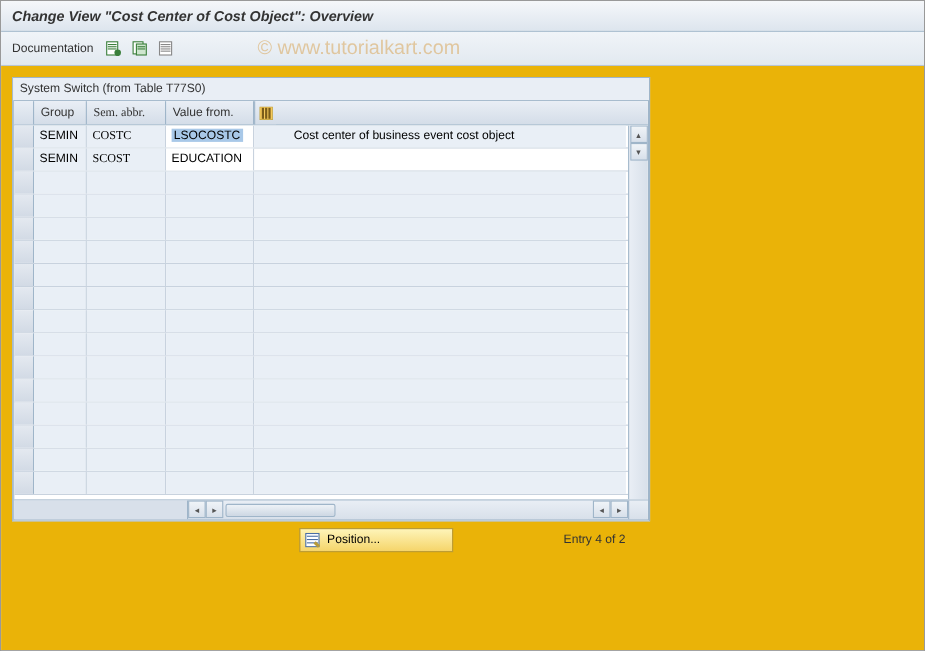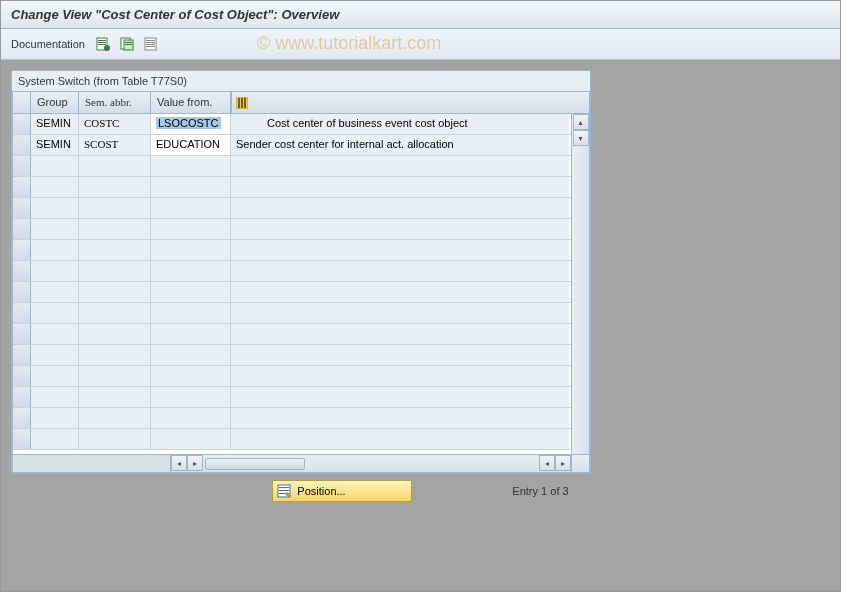--- a/index.html
+++ b/index.html
@@ -41,31 +41,31 @@
     .toolbar-icon {
       width: 16px;
       height: 16px;
       display: inline-flex;
       align-items: center;
       justify-content: center;
       cursor: pointer;
     }
     .watermark {
       position: absolute;
-      left: 256px;
+      left: 233px;
       top: 32px;
       font-size: 18px;
       color: #d9a75b;
       opacity: 0.55;
       pointer-events: none;
       font-family: Arial, sans-serif;
     }
     .content-area {
       padding: 10px;
-      background: #a3a3a3;
+      background: #eab308;
       height: calc(100% - 58px);
       position: relative;
     }
     .table-panel {
       border: 1px solid #9fb5c9;
       background: #e9eef5;
       width: 580px;
     }
     .panel-title {
       padding: 4px 6px;
@@ -279,21 +279,20 @@
               <div class="grid-cell col-group readonly">SEMIN</div>
               <div class="grid-cell col-sem readonly">COSTC</div>
               <div class="grid-cell col-val"><span class="selected-value">LSOCOSTC</span></div>
               <div class="grid-cell col-desc readonly" style="border-right: none; padding-left: 36px;">Cost center of business event cost object</div>
             </div>
             <div class="grid-row data">
               <div class="row-selector"></div>
               <div class="grid-cell col-group readonly">SEMIN</div>
               <div class="grid-cell col-sem readonly">SCOST</div>
               <div class="grid-cell col-val">EDUCATION</div>
-              <div class="grid-cell col-desc readonly" style="border-right: none;">Sender cost center for internal act. allocation</div>
             </div>
             <div class="grid-row empty">
               <div class="row-selector"></div>
               <div class="grid-cell col-group readonly"></div>
               <div class="grid-cell col-sem readonly"></div>
               <div class="grid-cell col-val"></div>
               <div class="grid-cell col-desc readonly" style="border-right: none;"></div>
             </div>
             <div class="grid-row empty">
               <div class="row-selector"></div>
@@ -413,15 +412,15 @@
         <svg width="14" height="14">
             <rect x="1" y="1" width="12" height="12" fill="#fff" stroke="#4a6fa5"></rect>
             <rect x="2" y="3" width="10" height="1" fill="#4a6fa5"></rect>
             <rect x="2" y="6" width="10" height="1" fill="#4a6fa5"></rect>
             <rect x="2" y="9" width="10" height="1" fill="#4a6fa5"></rect>
             <path d="M10 8 L14 12 L12 14 L8 10 Z" fill="#b89b3a"></path>
           </svg>
       </span>
       <span>Position...</span>
     </div>
-    <span class="entry-text">Entry 1 of 3</span>
+    <span class="entry-text">Entry 4 of 2</span>
   </div>
 </div>
 
 </body></html>

